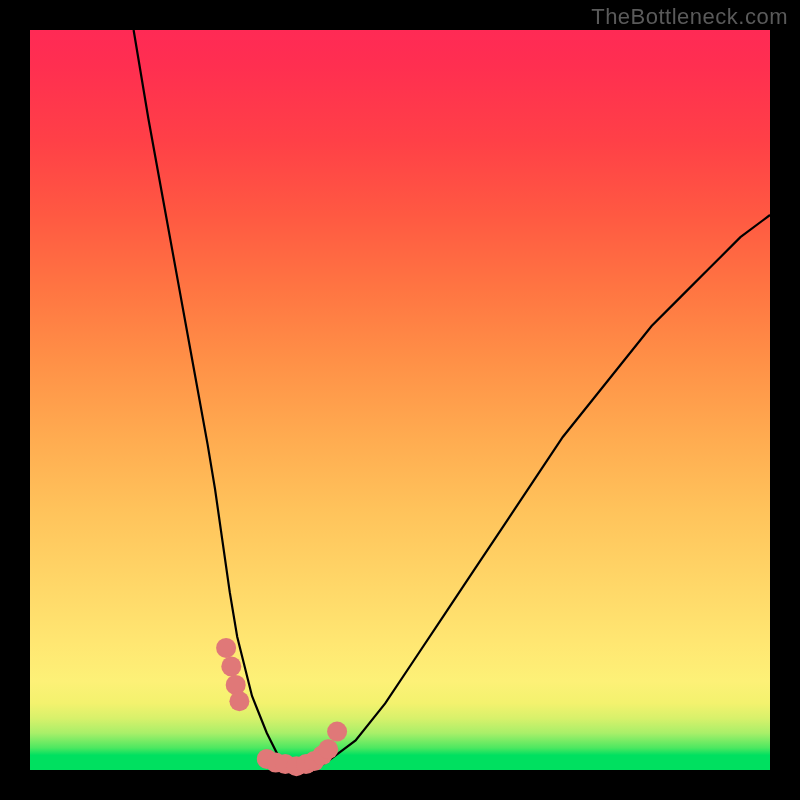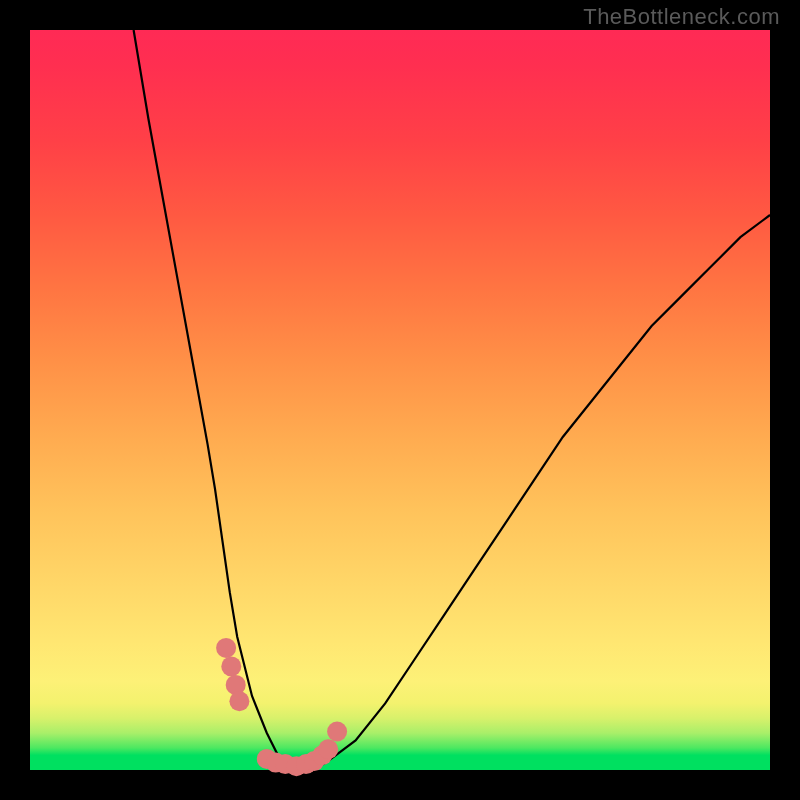--- a/index.html
+++ b/index.html
@@ -40,21 +40,21 @@
       #ff7542 65%,
       #ff5942 75%,
       #ff4047 85%,
       #ff2f50 95%,
       #ff2a55 100%
     );
   }
   .watermark {
     position: absolute;
     top: 4px;
-    right: 20px;
+    right: 12px;
     font-size: 22px;
     font-weight: 500;
     color: #5a5a5a;
     letter-spacing: 0.5px;
   }
   svg.curve {
     position: absolute;
     left: 0;
     top: 0;
     width: 740px;

